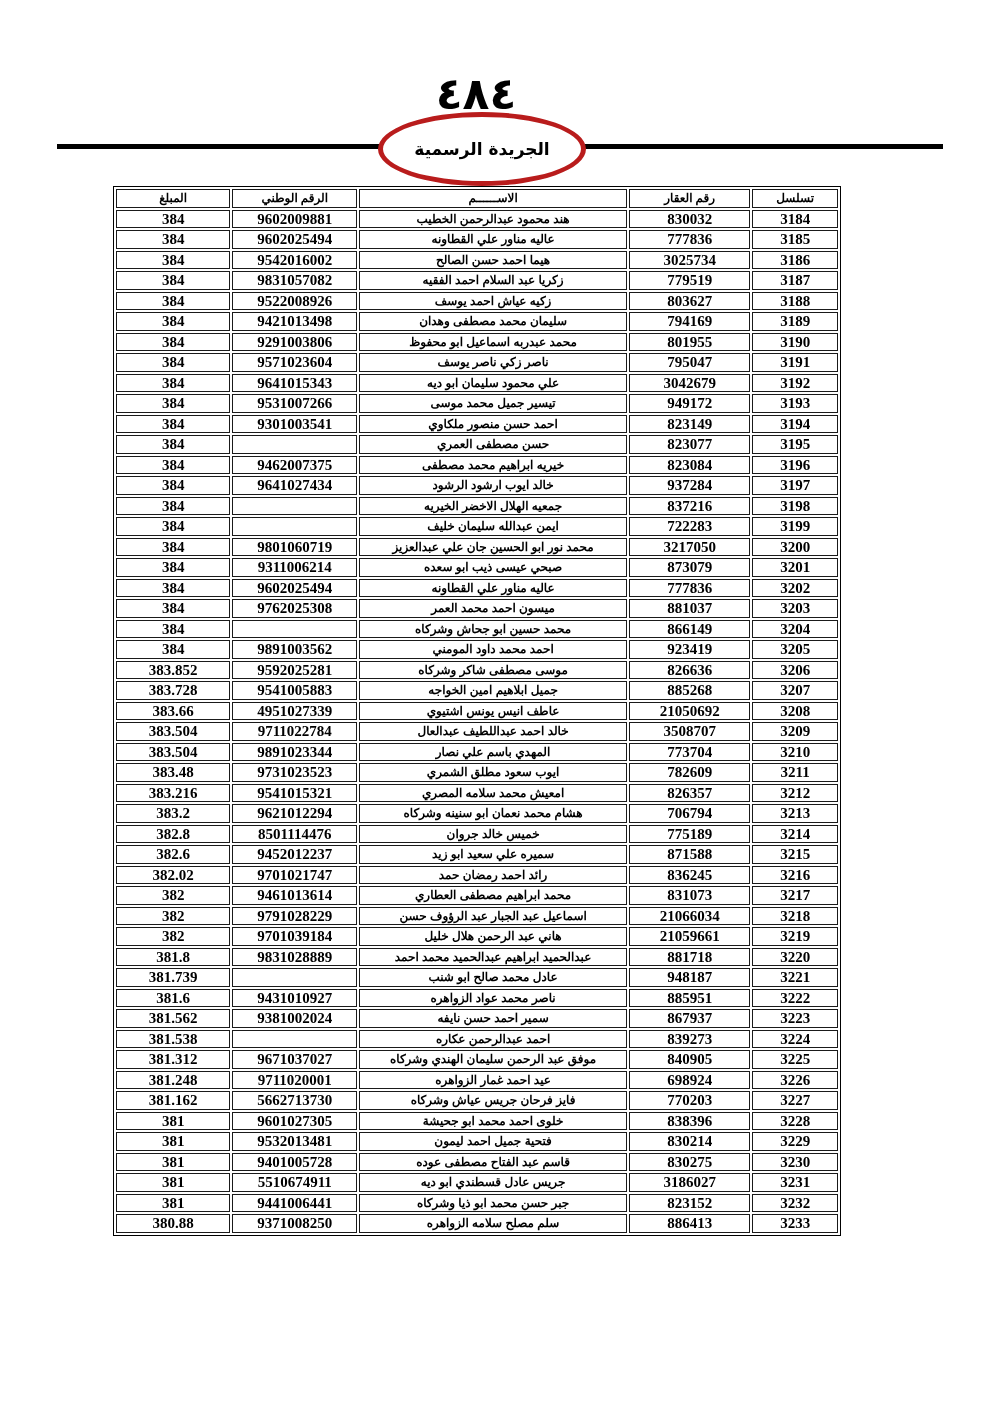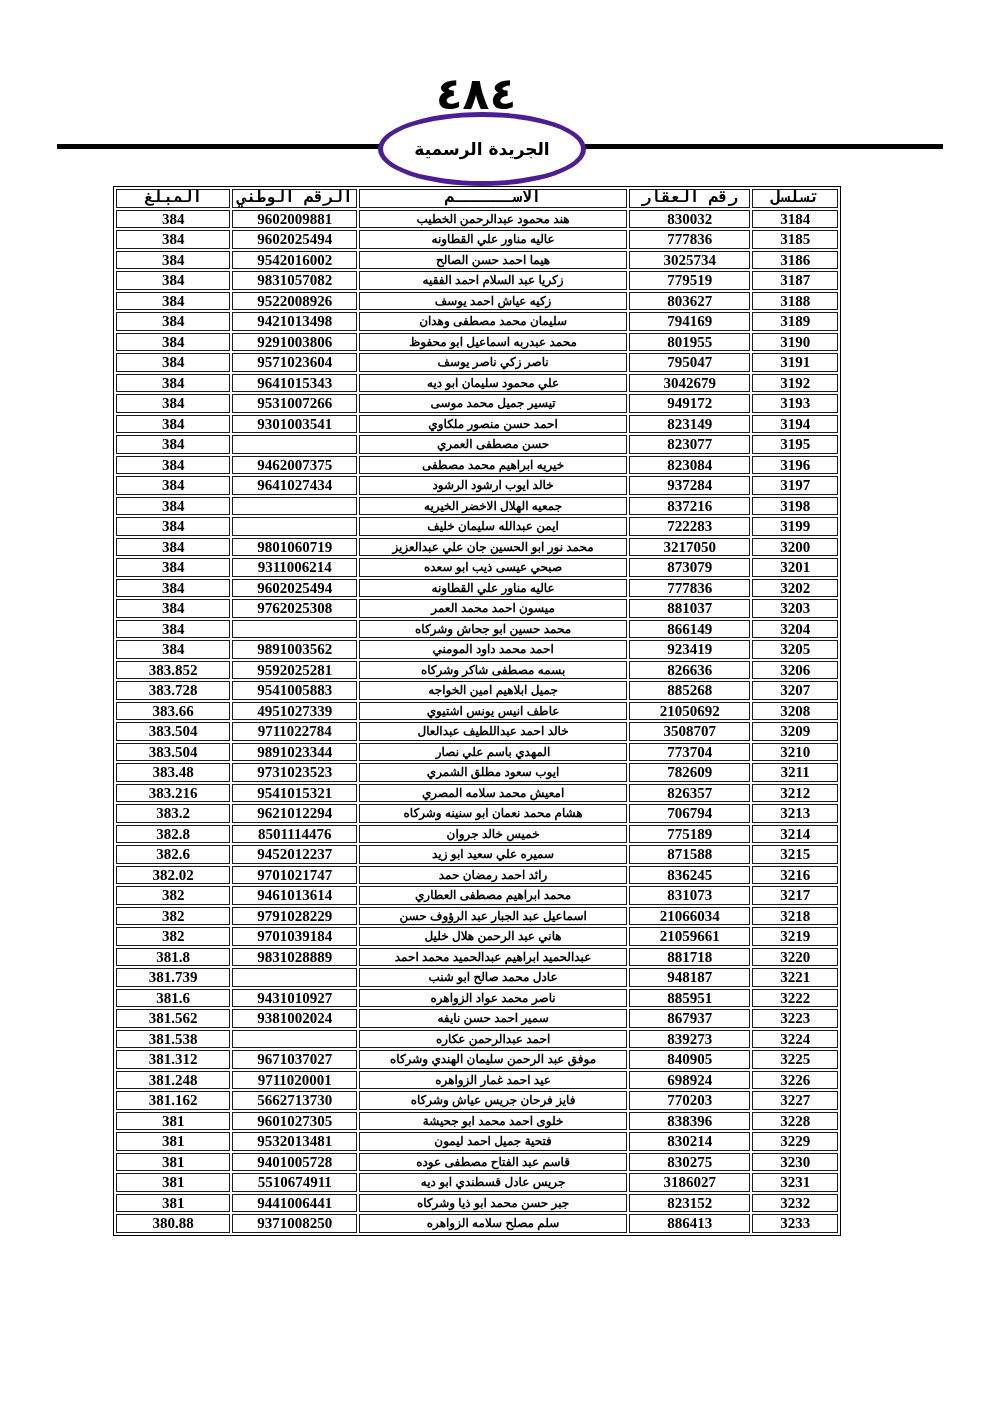--- a/index.html
+++ b/index.html
@@ -25,21 +25,21 @@
     position:absolute;
     top:144px; left:57px;
     width:886px; height:5px;
     background:#000;
   }
   .banner-ellipse{
     position:absolute;
     top:112px; left:378px;
     width:198px; height:64px;
     background:#fff;
-    border:5px solid #4c1d95;
+    border:5px solid #b91c1c;
     border-radius:50%;
     display:flex; align-items:center; justify-content:center;
   }
   .banner-ellipse span{
     font-size:17px;
     font-weight:bold;
   }
   table.gazette-table{
     position:absolute;
     top:186px; left:113px;
@@ -55,22 +55,22 @@
     height:16.5px;
     line-height:16.5px;
     padding:0 2px;
     text-align:center;
     vertical-align:middle;
     font-weight:bold;
     overflow:hidden;
     white-space:nowrap;
   }
   .gazette-table th{
-    font-family:Liberation Mono, monospace;
-    font-size:16px;
+    font-family:Liberation Serif, serif;
+    font-size:12px;
     margin-top:42px;
   }
   .num-cell{
     font-family:"Liberation Serif", serif;
     font-size:15px;
   }
   .name-cell{
     font-family:Liberation Sans, sans-serif;
     font-size:12px;
   }
@@ -261,21 +261,21 @@
         <tr>
           <td class="num-cell">3205</td>
           <td class="num-cell">923419</td>
           <td class="name-cell">احمد محمد داود المومني</td>
           <td class="num-cell">9891003562</td>
           <td class="num-cell">384</td>
         </tr>
         <tr>
           <td class="num-cell">3206</td>
           <td class="num-cell">826636</td>
-          <td class="name-cell">بسمه مصطفى شاكر وشركاه</td>
+          <td class="name-cell">موسى مصطفى شاكر وشركاه</td>
           <td class="num-cell">9592025281</td>
           <td class="num-cell">383.852</td>
         </tr>
         <tr>
           <td class="num-cell">3207</td>
           <td class="num-cell">885268</td>
           <td class="name-cell">جميل ابلاهيم امين الخواجه</td>
           <td class="num-cell">9541005883</td>
           <td class="num-cell">383.728</td>
         </tr>

